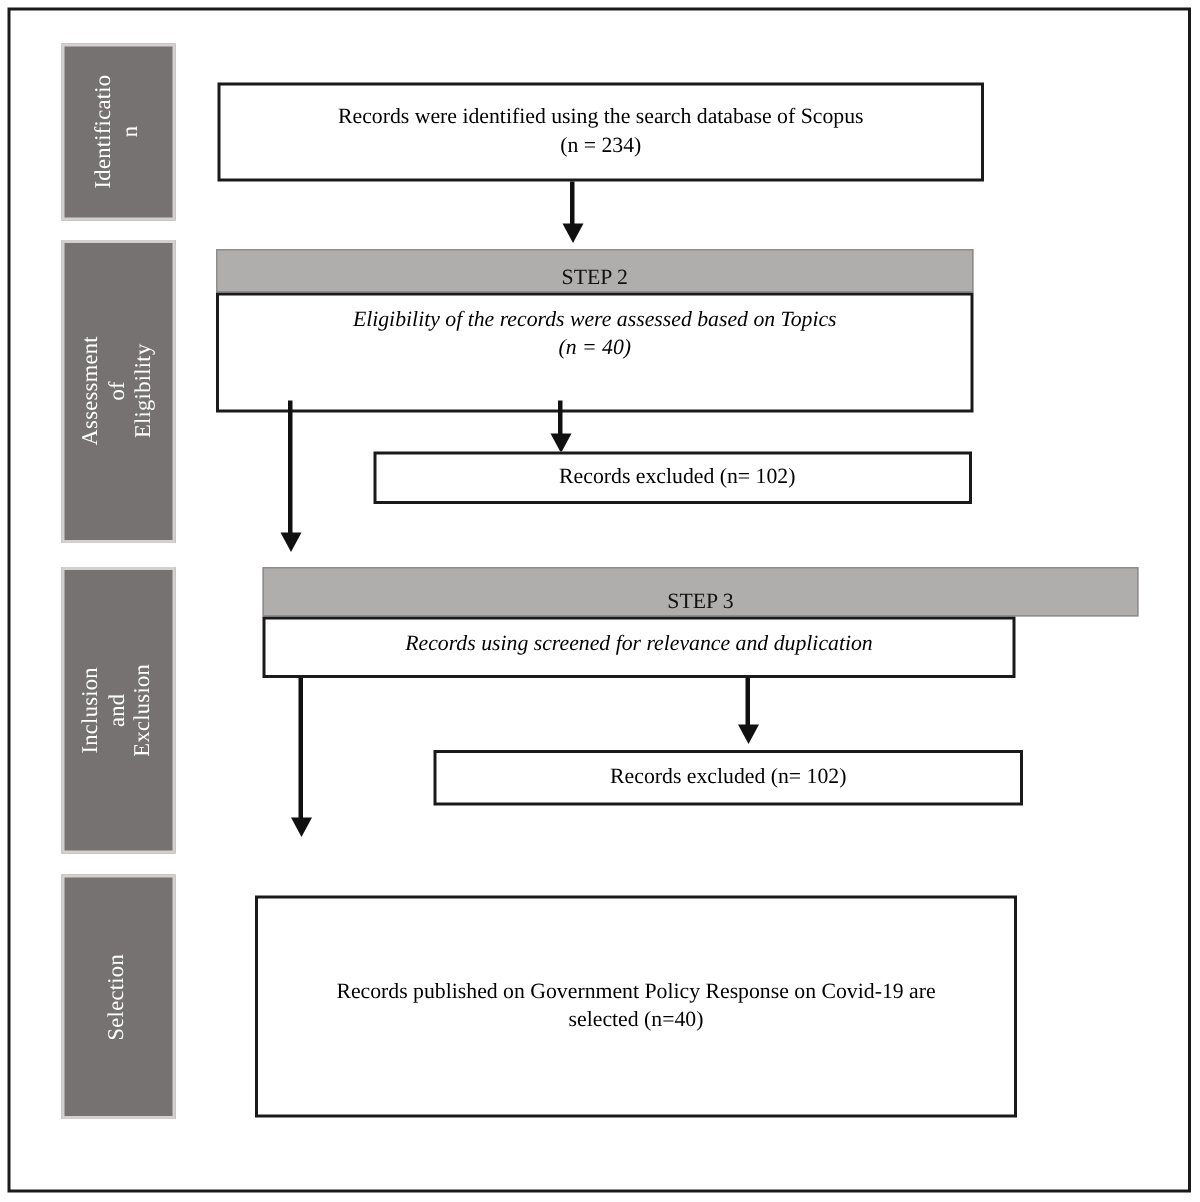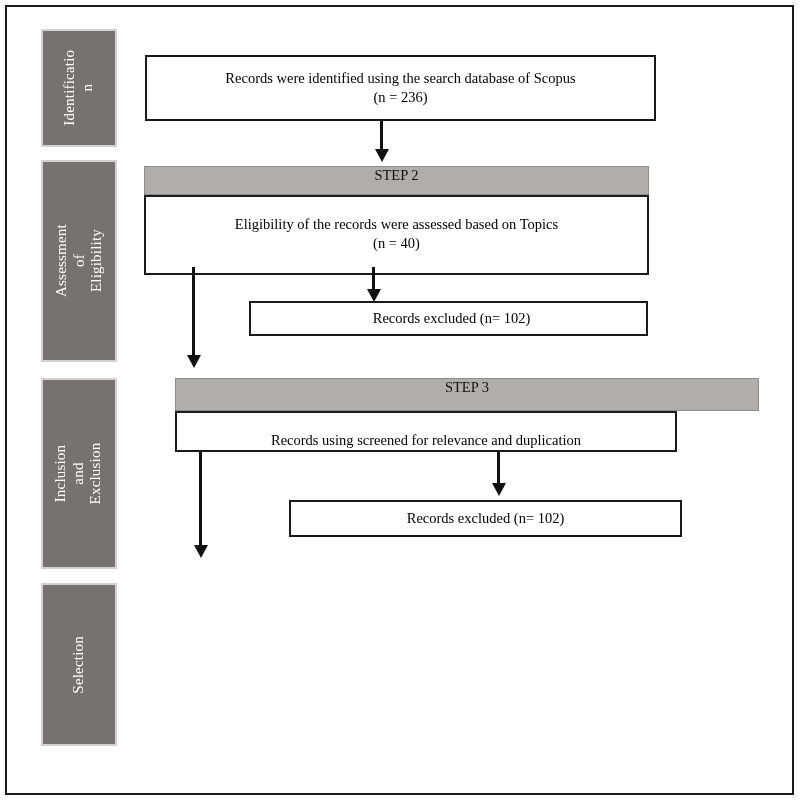--- a/index.html
+++ b/index.html
@@ -67,34 +67,35 @@
   }
   .box.center-v {
     display: flex;
     align-items: center;
     justify-content: center;
   }
   .box.top-v {
     display: block;
   }
   .box.top-v .box-text {
-    padding-top: 18px;
+    padding-top: 7px;
+    font-style: italic;
   }
   .box.left-align .box-text {
     text-align: left;
     padding-left: 14px;
   }
   
   .step-header {
     position: absolute;
     box-sizing: border-box;
     background: #b0adad;
     border: 1px solid #8f8c8c;
     display: flex;
-    align-items: flex-start;
+    align-items: flex-end;
     justify-content: center;
   }
   .step-header-text {
     font-size: 14.5px;
     text-align: center;
     color: #111111;
   }
   
   .conn {
     position: absolute;
@@ -133,21 +134,21 @@
     <div class="stage-label">Inclusion and
 Exclusion</div>
   </div>
 
   <div class="stage" style="left:41px; top:583px; width:76px; height:163px;">
     <div class="stage-label">Selection</div>
   </div>
 
   <div class="box center-v" style="left:145px; top:55px; width:511px; height:66px;">
     <div class="box-text">Records were identified using the search database of Scopus
-(n = 236)</div>
+(n = 234)</div>
   </div>
 
   <div class="conn">
     <div class="conn-line" style="left:380px; top:121px; height:30px;"></div>
     <div class="arrow-head" style="left:375px; top:149px;"></div>
   </div>
 
   <div class="step-header" style="left:144px; top:166px; width:505px; height:29px;">
     <div class="step-header-text">STEP 2</div>
   </div>
@@ -186,14 +187,17 @@
 
   <div class="conn">
     <div class="conn-line" style="left:199px; top:452px; height:95px;"></div>
     <div class="arrow-head" style="left:194px; top:545px;"></div>
   </div>
 
   <div class="box center-v" style="left:289px; top:500px; width:393px; height:37px;">
     <div class="box-text">Records excluded (n= 102)</div>
   </div>
 
+  <div class="box center-v" style="left:170px; top:597px; width:508px; height:148px;">
+    <div class="box-text" style="padding:0 34px;">Records published on Government Policy Response on Covid-19  are selected (n=40)</div>
+  </div>
 
 </div>
 
 </body></html>

